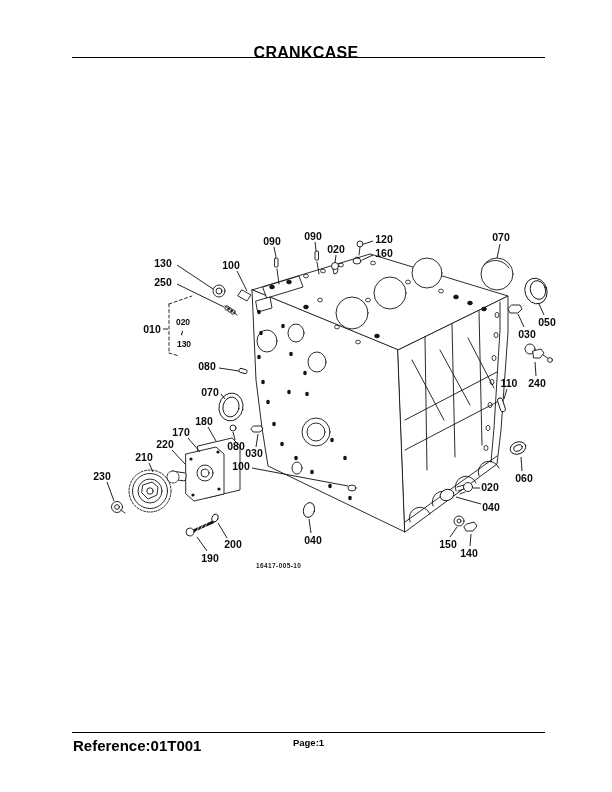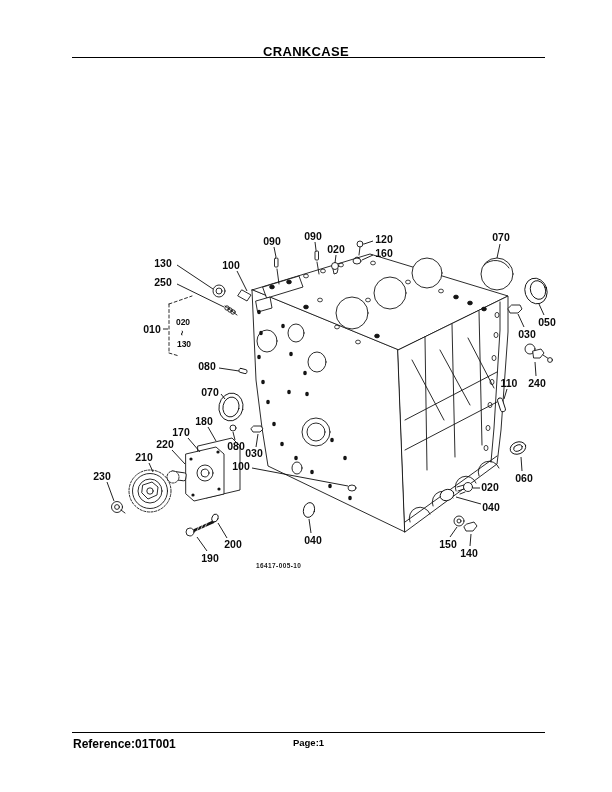--- a/index.html
+++ b/index.html
@@ -3,28 +3,28 @@
 <meta charset="utf-8">
 <style>
   html,body{margin:0;padding:0;background:#e8e8e8;}
   #page{
     position:relative;width:612px;height:792px;margin:0 auto;
     background:#ffffff;overflow:hidden;
     font-family:"Liberation Sans","DejaVu Sans",sans-serif;color:#000;
   }
   .hdr-title{
     position:absolute;top:44px;left:0;right:0;text-align:center;
-    font-size:13px;font-weight:bold;letter-spacing:.3px;
+    font-size:16px;font-weight:bold;letter-spacing:.3px;
   }
   .rule{position:absolute;left:72px;width:473px;height:1.2px;background:#000;}
   .rule-top{top:57px;}
   .rule-bottom{top:732px;}
   .ftr-left{
     position:absolute;top:737px;left:73px;
-    font-size:12px;font-weight:bold;
+    font-size:15px;font-weight:bold;
   }
   .ftr-right{
     position:absolute;top:737px;left:72px;width:473px;text-align:center;
     font-size:9.5px;font-weight:bold;
   }
   .fig-code{
     position:absolute;top:562px;left:256px;
     font-size:6.5px;font-weight:bold;letter-spacing:.4px;color:#1a1a1a;
   }
   #diagram-svg{position:absolute;top:0;left:0;}

